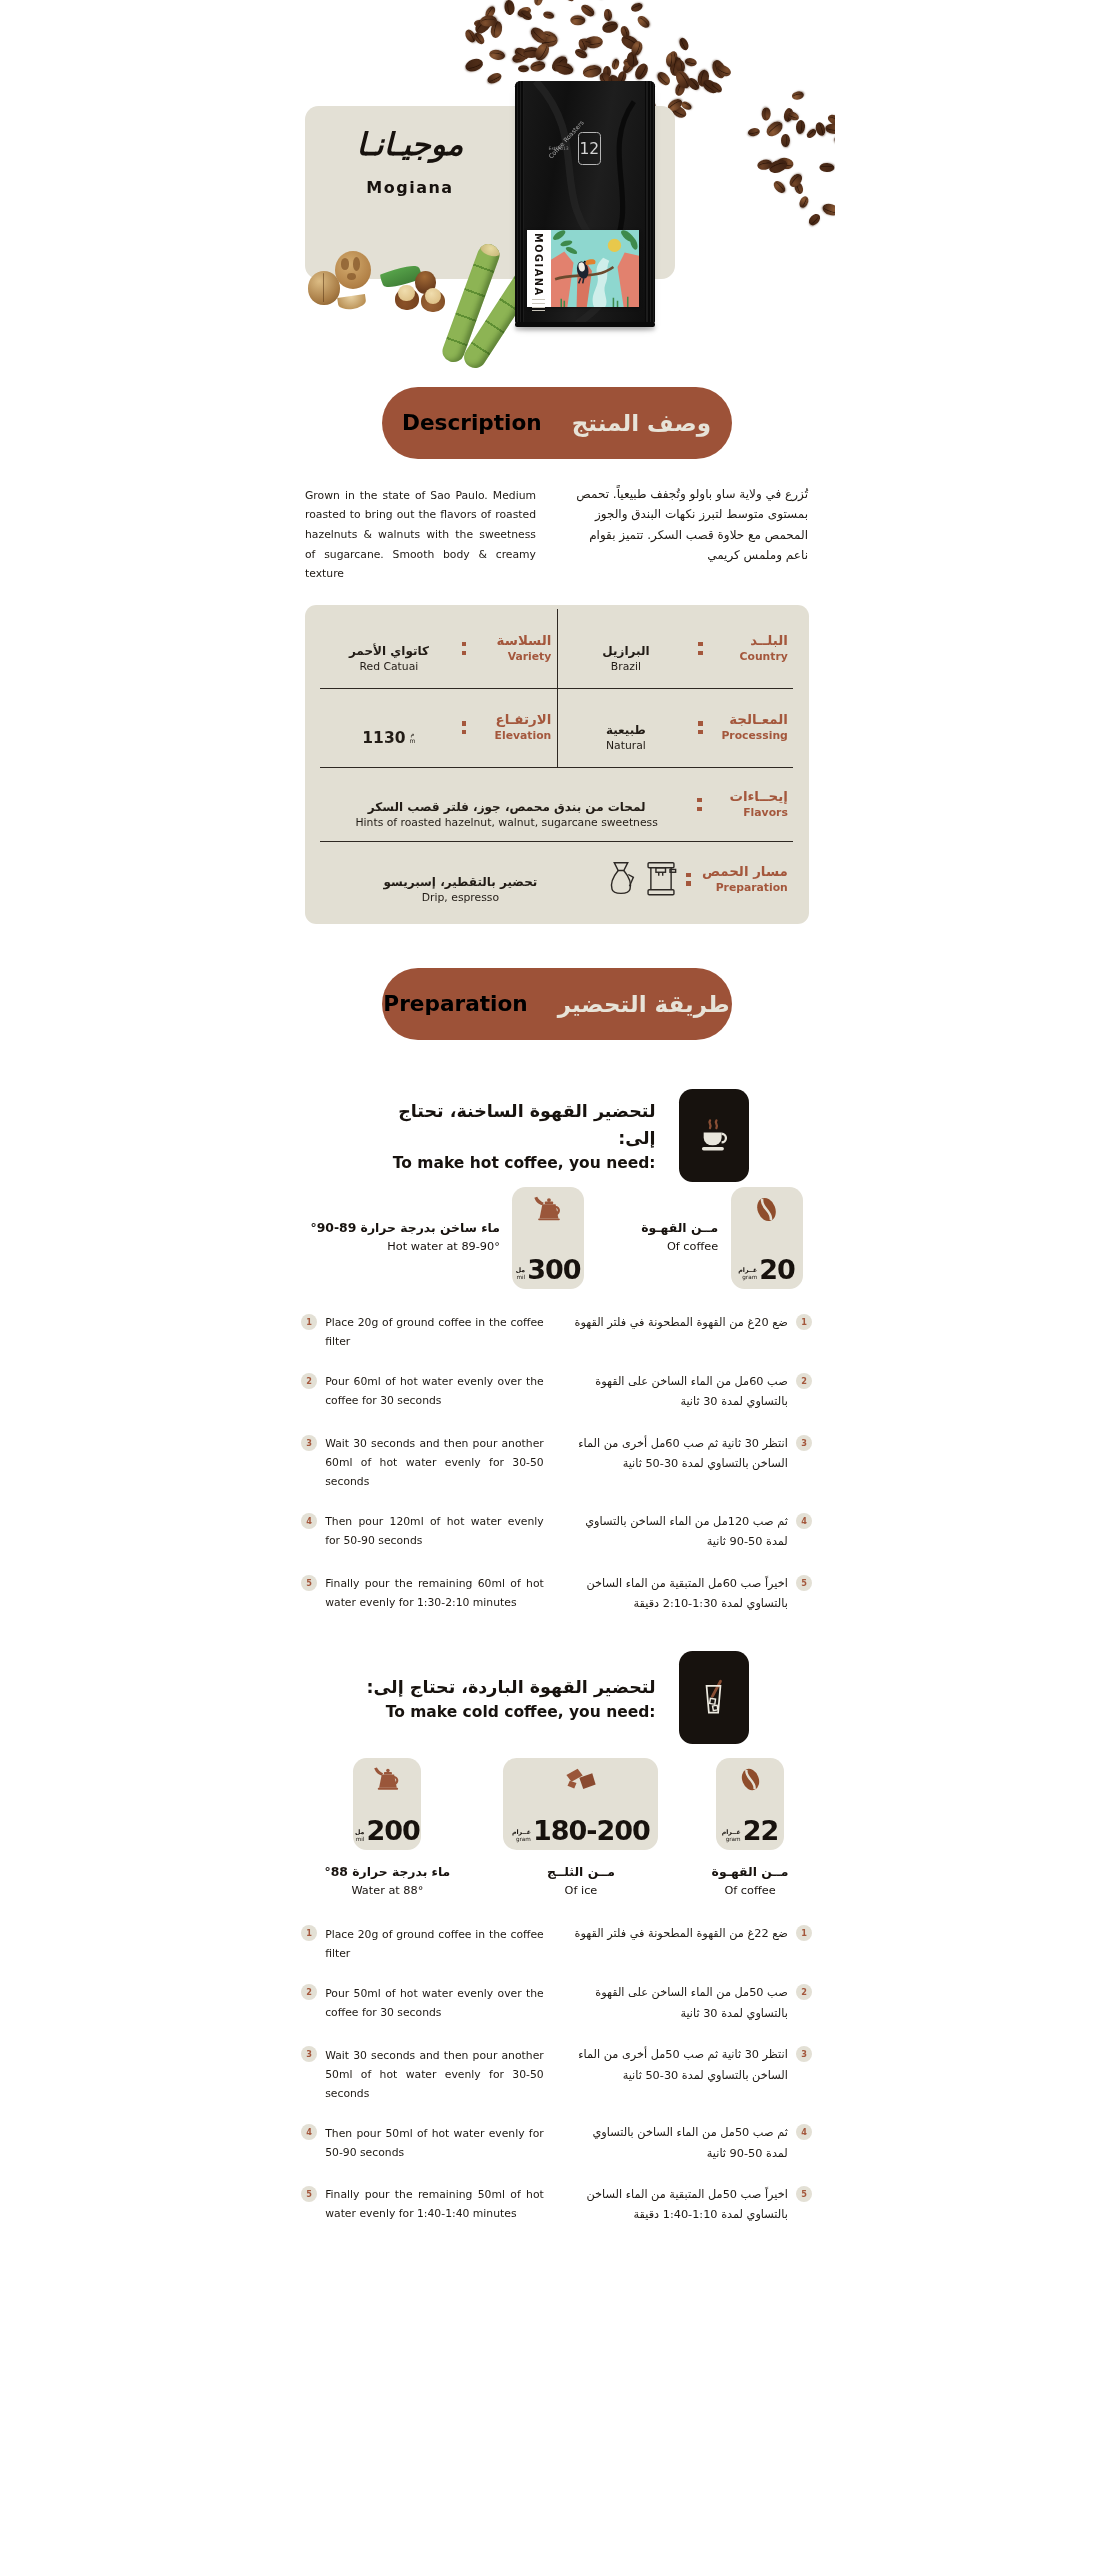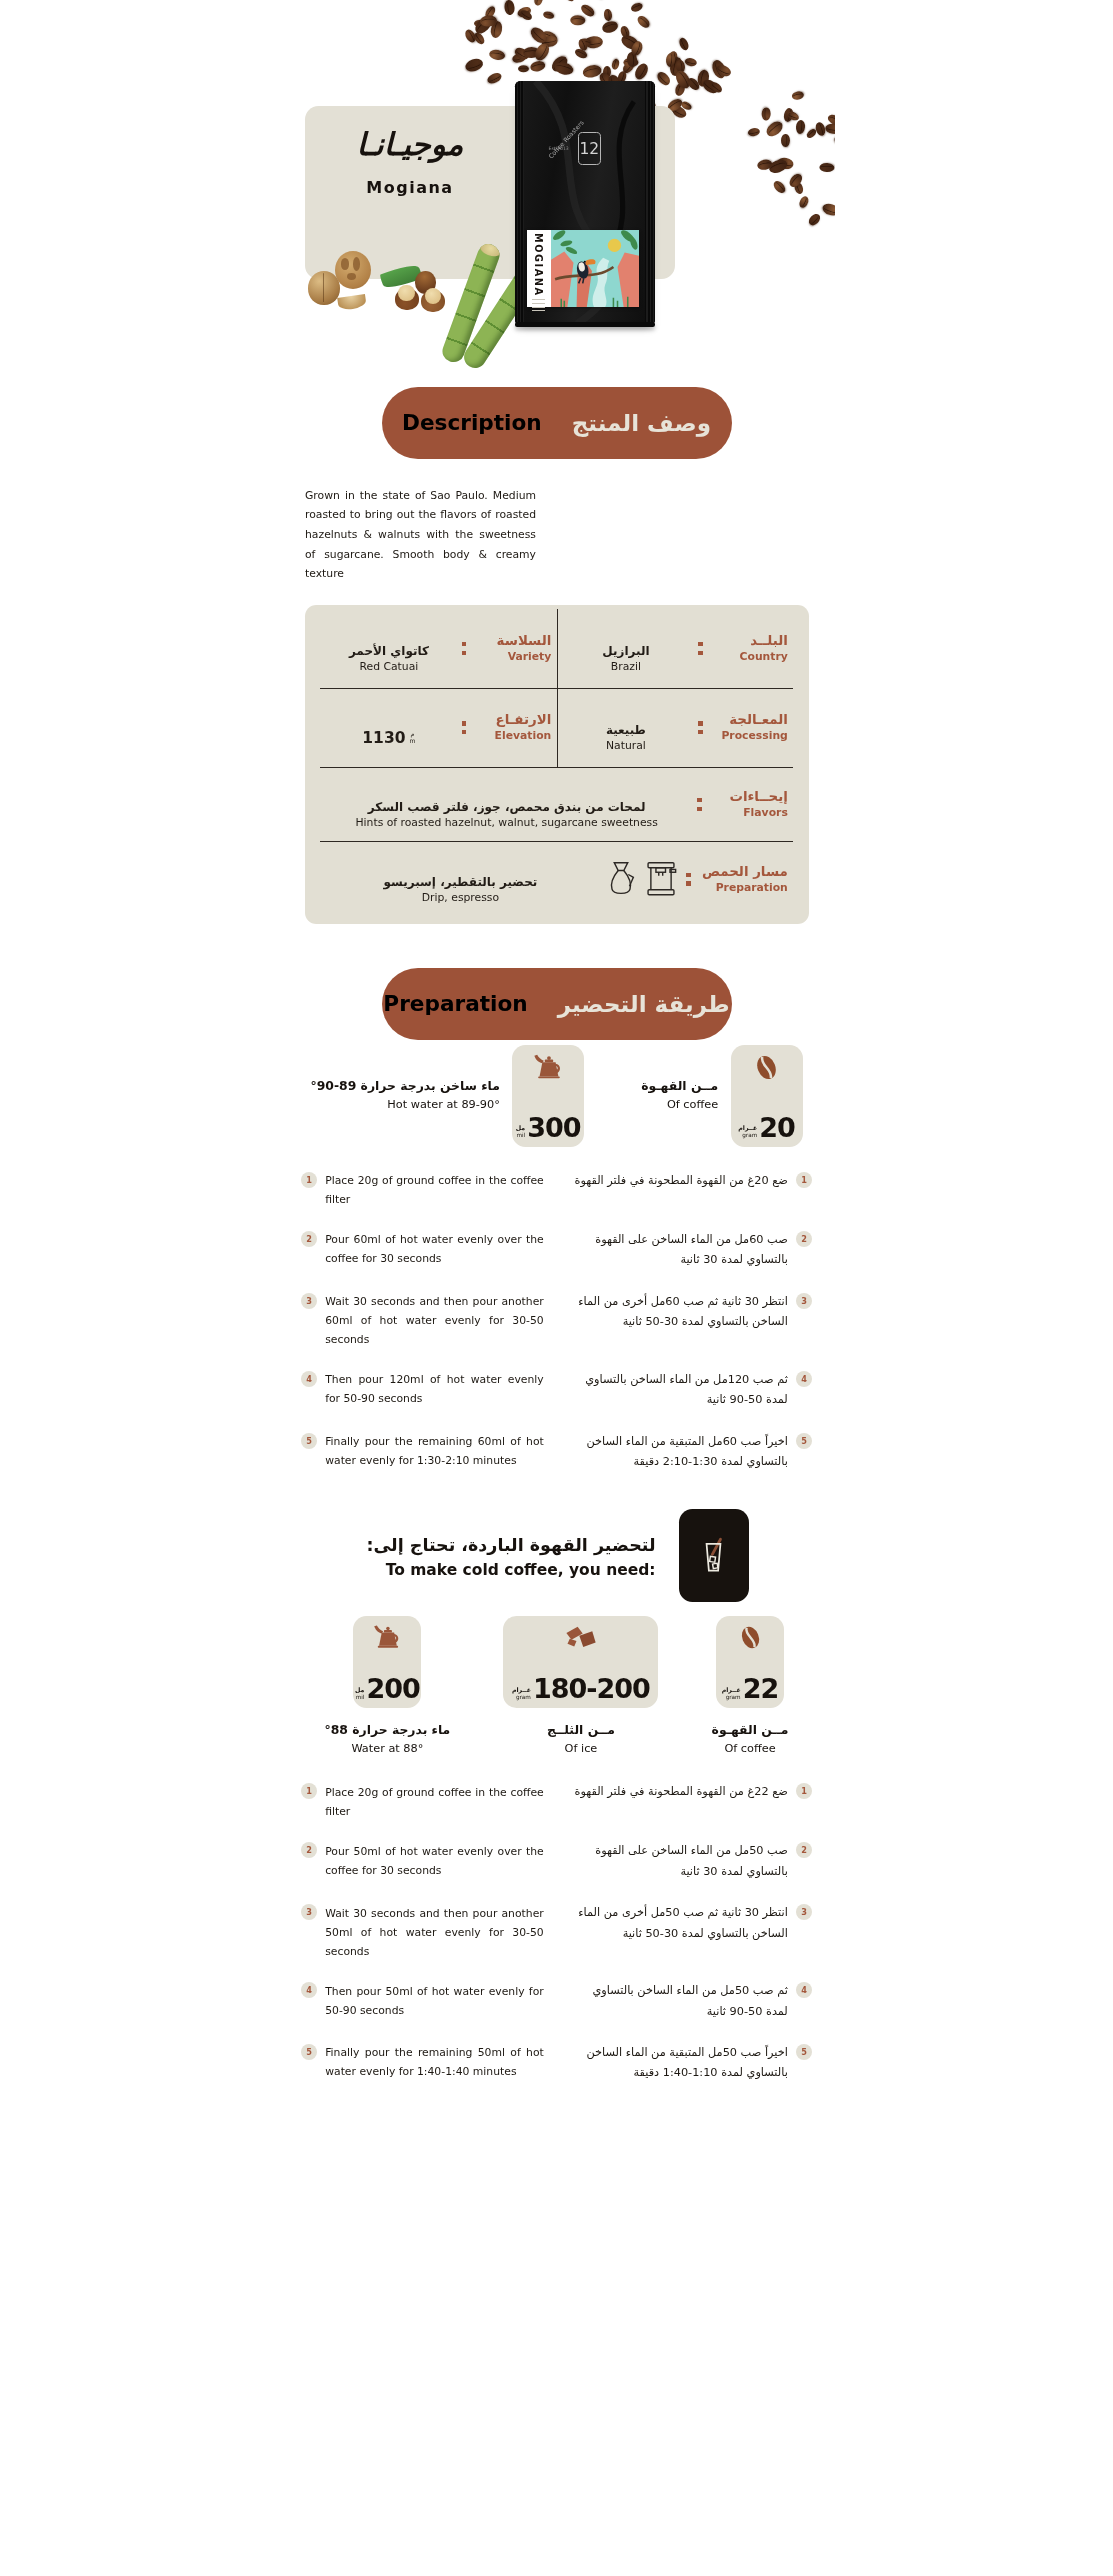--- a/index.html
+++ b/index.html
@@ -518,20 +518,21 @@
     </div>
   </header>
 
   <section class="pill-heading desc-pill">
     <span class="ph-en">Description</span>
     <span class="ph-ar" dir="rtl">وصف المنتج</span>
   </section>
 
   <section class="desc-cols">
     <p class="desc-en">Grown in the state of Sao Paulo. Medium roasted to bring out the flavors of roasted hazelnuts &amp; walnuts with the sweetness of sugarcane. Smooth body &amp; creamy texture</p>
+    <p class="desc-ar" dir="rtl">تُزرع في ولاية ساو باولو وتُجفف طبيعياً. تحمص بمستوى متوسط لتبرز نكهات البندق والجوز المحمص مع حلاوة قصب السكر. تتميز بقوام ناعم وملمس كريمي</p>
   </section>
 
   <section class="attr-card">
     <div class="attr-grid">
       <div class="attr-cell hline" dir="rtl">
         <div class="attr-label">
           <span class="al-ar">السلاسة</span>
           <span class="al-en">Variety</span>
         </div>
         <span class="colon">
@@ -636,20 +637,35 @@
         <span class="av-en">Drip, espresso</span>
       </div>
     </div>
   </section>
 
   <section class="pill-heading prep-pill">
     <span class="ph-en">Preparation</span>
     <span class="ph-ar" dir="rtl">طريقة التحضير</span>
   </section>
 
+  <div class="brew-header">
+    <div class="brew-titles">
+      <h3 dir="rtl">لتحضير القهوة الساخنة، تحتاج إلى:</h3>
+      <h4>To make hot coffee, you need:</h4>
+    </div>
+    <div class="brew-tile">
+      <svg width="37" height="37" viewBox="0 0 64 64" fill="none">
+        <path d="M26,6 c-4,5 4,7 0,13" stroke="#8A4F35" stroke-width="4" stroke-linecap="round"></path>
+        <path d="M37,6 c-4,5 4,7 0,13" stroke="#8A4F35" stroke-width="4" stroke-linecap="round"></path>
+        <path d="M15,27 h31 v9 a15.5,13 0 0 1 -31 0 Z" fill="#E9E6DC"></path>
+        <path d="M46,29 a7.5,7.5 0 0 1 0,15" stroke="#E9E6DC" stroke-width="4"></path>
+        <rect x="12" y="52" width="38" height="6" rx="3" fill="#E9E6DC"></rect>
+      </svg>
+    </div>
+  </div>
 
   <div class="ing-row-hot">
     <div class="ing-group">
       <div class="ing-labels">
         <span class="il-ar" dir="rtl">ماء ساخن بدرجة حرارة 89-90°</span>
         <span class="il-en">Hot water at 89-90°</span>
       </div>
       <div class="ing-pill hot-pill">
         <svg width="33" height="28" viewBox="0 0 70 56" fill="#9A563A">
           <path d="M22,20 C12,18 7,10 5,4 L11,2 C14,8 19,12 25,15 Z"></path>

